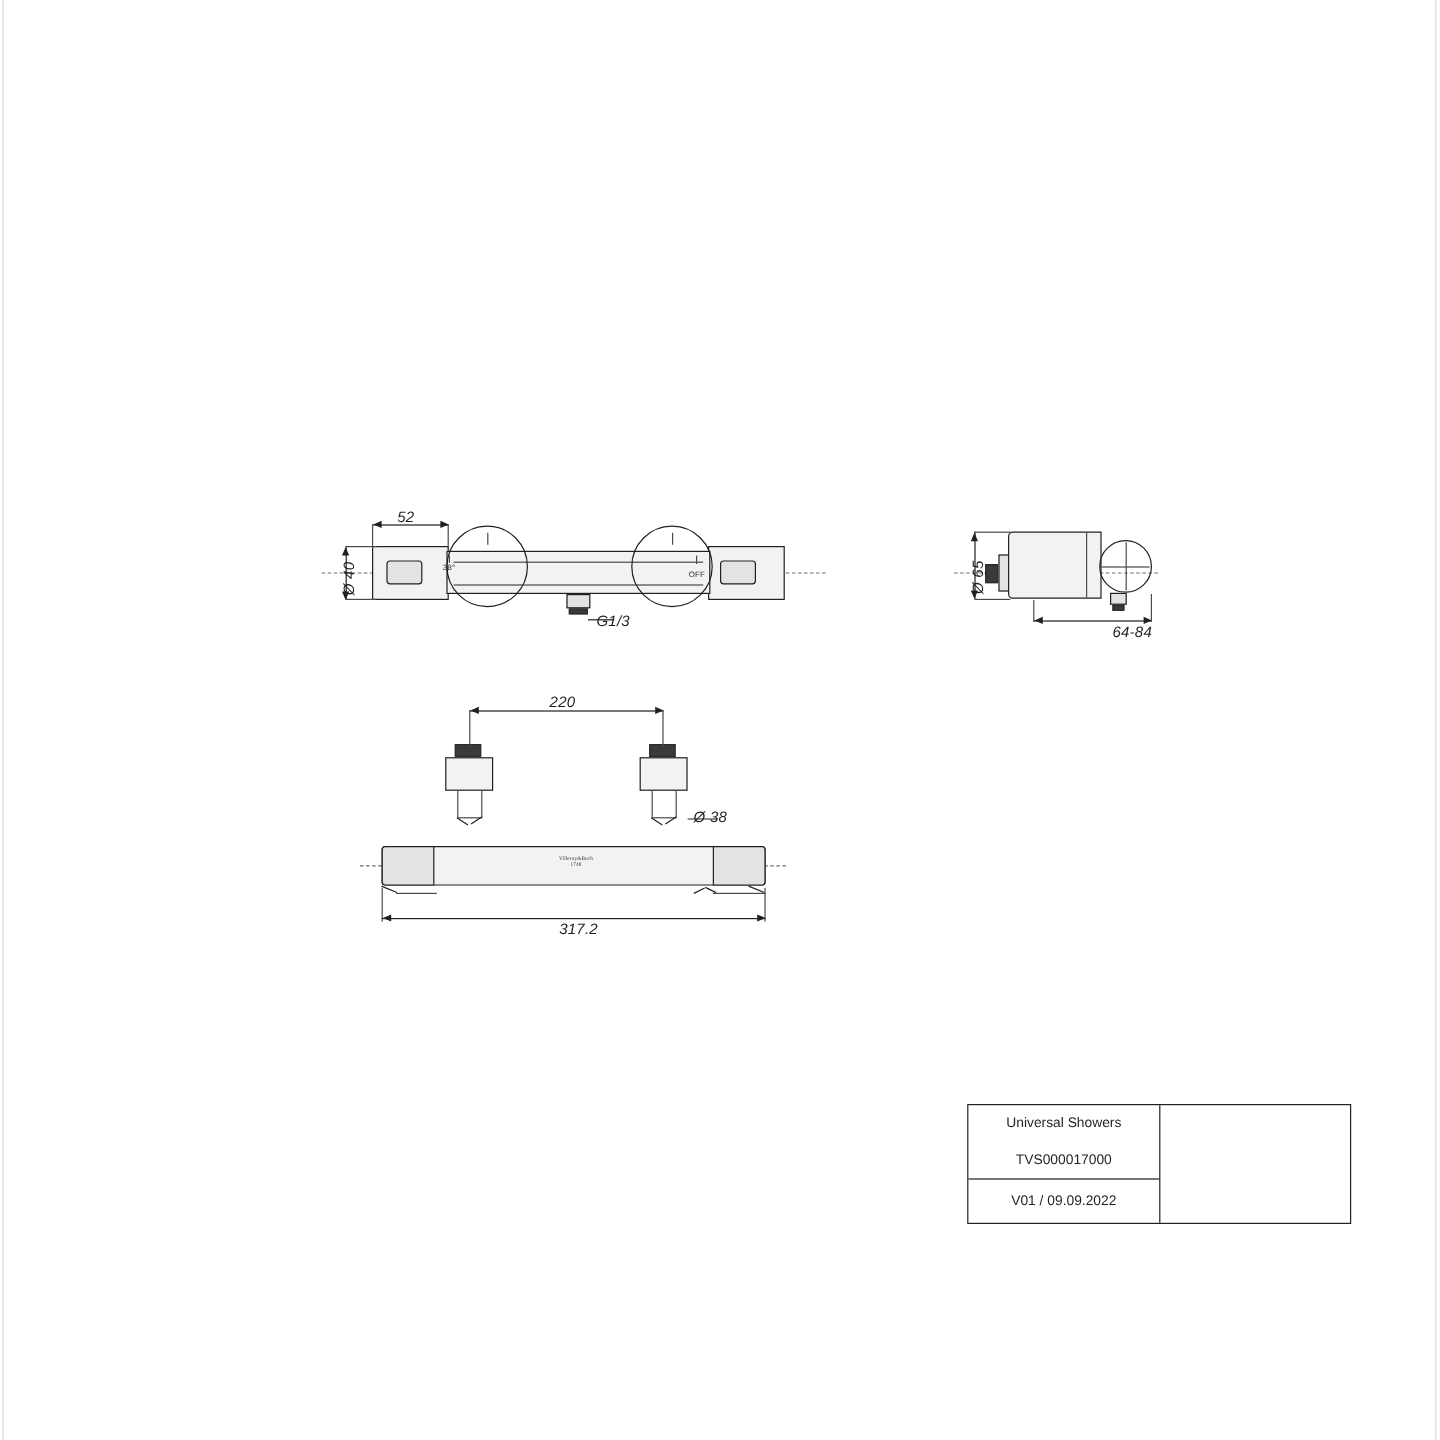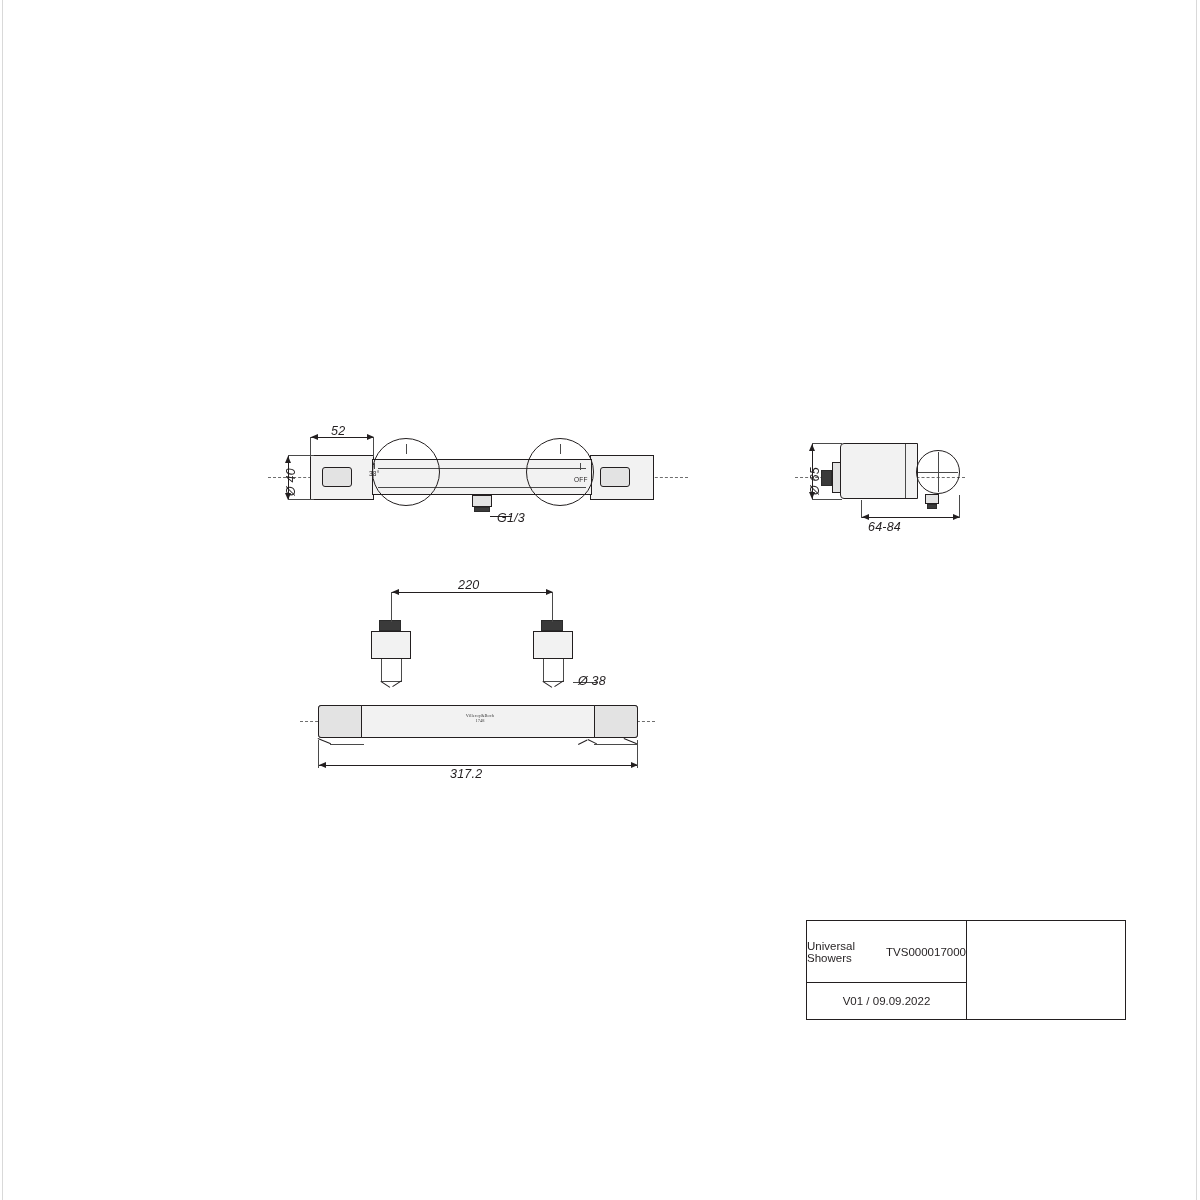--- a/index.html
+++ b/index.html
@@ -104,21 +104,21 @@
     border-right: 1px solid #231f20;
     box-sizing: border-box;
     display: flex;
     flex-direction: column;
   }
   #tb-left-top {
     height: 62px;
     border-bottom: 1px solid #231f20;
     box-sizing: border-box;
     display: flex;
-    flex-direction: row;
+    flex-direction: column;
     align-items: center;
     justify-content: center;
     gap: 19px;
   }
   #tb-left-bot {
     flex: 1;
     display: flex;
     align-items: center;
     justify-content: center;
   }
@@ -239,21 +239,21 @@
     <div class="arw d" style="left:809px; top:492px;"></div>
     <div class="ln h thin" style="left:812px; top:443px; width:30px;"></div>
     <div class="ln h thin" style="left:812px; top:499px; width:30px;"></div>
     <div class="lbl ital rot" style="left:808px; top:495px;">Ø 65</div>
 
     <div class="ln h" style="left:861px; top:517px; width:99px;"></div>
     <div class="arw l" style="left:862px; top:514px;"></div>
     <div class="arw r" style="left:953px; top:514px;"></div>
     <div class="ln v thin" style="left:861px; top:500px; height:18px;"></div>
     <div class="ln v thin" style="left:959px; top:495px; height:23px;"></div>
-    <div class="lbl ital" style="left:868px; top:520px;">64-84</div>
+    <div class="lbl ital" style="left:927px; top:520px;">64-84</div>
   </div>
 
   <div>
 
     <div class="dash-h" style="left:300px; top:721px; width:355px;"></div>
 
     <div class="rect fill-dk" style="left:379px; top:620px; width:22px; height:11px;"></div>
     <div class="rect fill-lt" style="left:371px; top:631px; width:40px; height:28px;"></div>
     <div class="ln v thin" style="left:381px; top:659px; height:22px;"></div>
     <div class="ln v thin" style="left:401px; top:659px; height:22px;"></div>
@@ -293,21 +293,21 @@
     <div class="lbl ital" style="left:458px; top:578px;">220</div>
 
     <div class="ln h thin" style="left:573px; top:682px; width:25px;"></div>
     <div class="lbl ital" style="left:578px; top:674px;">Ø 38</div>
 
     <div class="ln h" style="left:318px; top:765px; width:320px;"></div>
     <div class="arw l" style="left:319px; top:762px;"></div>
     <div class="arw r" style="left:631px; top:762px;"></div>
     <div class="ln v thin" style="left:318px; top:740px; height:28px;"></div>
     <div class="ln v thin" style="left:637px; top:740px; height:28px;"></div>
-    <div class="lbl ital" style="left:450px; top:767px;">317.2</div>
+    <div class="lbl ital" style="left:466px; top:767px;">317.2</div>
   </div>
 
   <div id="titleblock">
     <div id="tb-left">
       <div id="tb-left-top">
         <div class="tb-text">Universal Showers</div>
         <div class="tb-text">TVS000017000</div>
       </div>
       <div id="tb-left-bot">
         <div class="tb-text">V01 / 09.09.2022</div>

